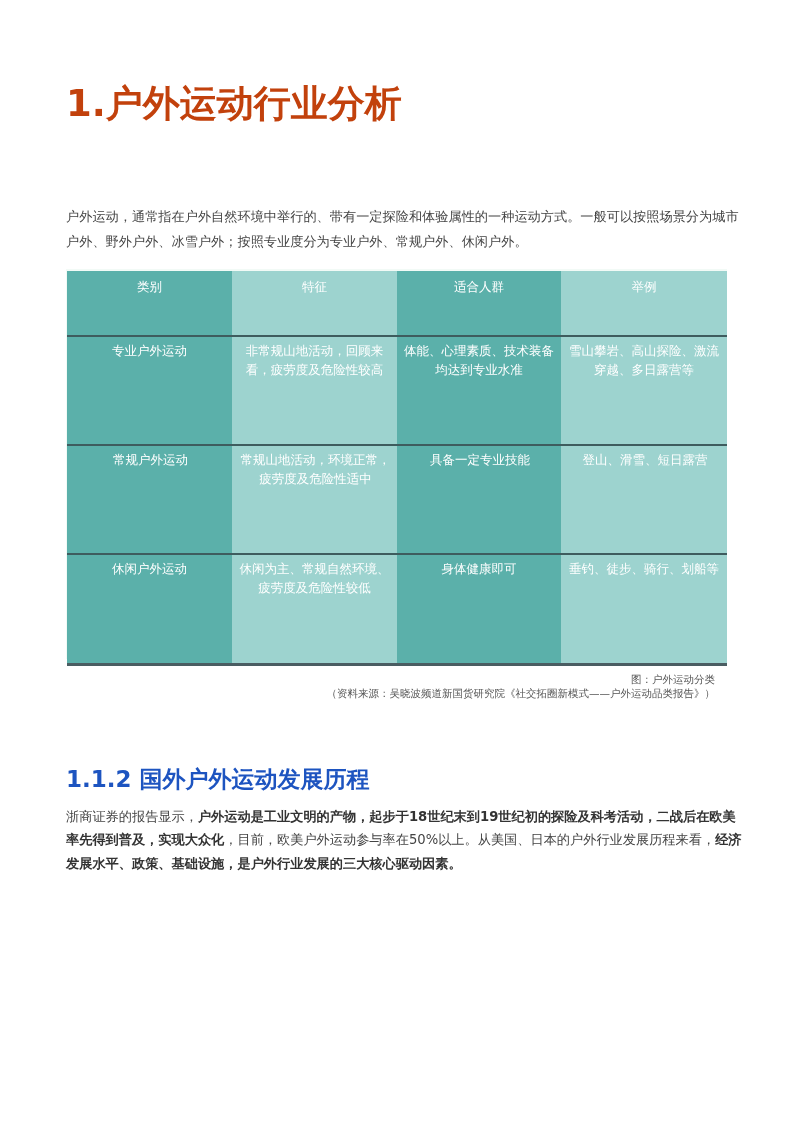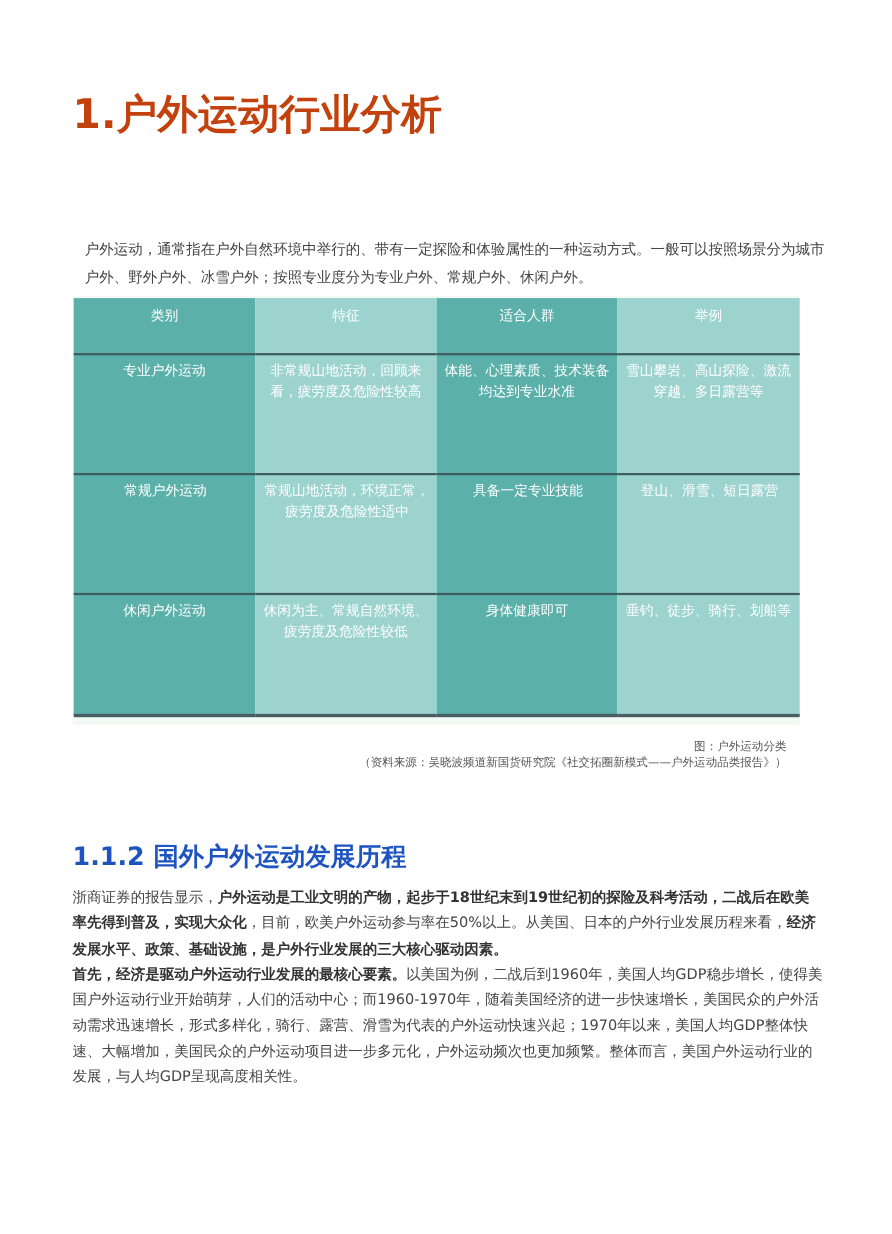--- a/index.html
+++ b/index.html
@@ -1,32 +1,32 @@
 <!DOCTYPE html>
 <html><head>
 <meta charset="utf-8">
 <style>
   html, body { margin:0; padding:0; background:#ffffff; }
   body { width:811px; height:1122px; position:relative; overflow:hidden;
          font-family:"DejaVu Sans","Liberation Sans",sans-serif; color:#3a3a3a; }
   .title { position:absolute; left:66px; top:80px; font-size:37px; font-weight:bold;
            color:#c2410c; letter-spacing:0px; line-height:48px; margin:0; }
   .intro { position:absolute; left:66px; top:204px; width:680px; font-size:13.2px;
-           line-height:25px; color:#444; margin:11px; }
+           line-height:25px; color:#444; margin:0; }
   .table-wrap { position:absolute; left:66px; top:269px; width:661px; height:390px;
                 background:#f2faf6; }
   table.cls { position:absolute; left:1px; top:2px; width:660px; border-collapse:collapse;
               table-layout:fixed; }
   table.cls td, table.cls th { padding:0; vertical-align:top; text-align:center;
                 color:#ffffff; font-size:12.5px; line-height:19px; font-weight:normal; }
   table.cls col.c1 { width:165px; } table.cls col.c2 { width:165px; }
   table.cls col.c3 { width:164px; } table.cls col.c4 { width:166px; }
   .dark { background:#5bb0aa; }
   .light { background:#9dd3cf; }
-  tr.hdr th { height:51px; padding-top:6px; box-sizing:border-box; }
+  tr.hdr th { height:65px; padding-top:6px; box-sizing:border-box; }
   tr.row td { border-top:2px solid #3e5c5e; box-sizing:border-box; padding:4px 6px 0 6px; }
   tr.r1 td { height:109px; } tr.r2 td { height:109px;padding-left:8px; } tr.r3 td { height:110px; }
   tr.last td { border-bottom:3px solid #4a5d62; }
   .caption { position:absolute; left:0; width:715px; text-align:right; font-size:10.5px;
              line-height:14px; color:#555; }
   .cap1 { top:672px; } .cap2 { top:686px; }
   .h2 { position:absolute; left:66px; top:765px; font-size:23px; font-weight:bold;
         color:#1d54c0; margin:0; line-height:28px; }
   .body { position:absolute; left:66px; top:805px; width:682px; font-size:13.2px;
           line-height:23.3px; color:#444; margin:0; }
@@ -77,14 +77,13 @@
     </table>
 </div>
 
 <div class="caption cap1">图：户外运动分类</div>
 <div class="caption cap2">（资料来源：吴晓波频道新国货研究院《社交拓圈新模式——户外运动品类报告》）</div>
 
 <h2 class="h2">1.1.2 国外户外运动发展历程</h2>
 
 <div class="body">
   <p><span>浙商证券的报告显示，</span><b>户外运动是工业文明的产物，起步于18世纪末到19世纪初的探险及科考活动，二战后在欧美率先得到普及，实现大众化</b><span>，目前，欧美户外运动参与率在50%以上。从美国、日本的户外行业发展历程来看，</span><b>经济发展水平、政策、基础设施，是户外行业发展的三大核心驱动因素。</b></p>
-  <p><b>首先，经济是驱动户外运动行业发展的最核心要素。</b><span>以美国为例，二战后到1960年，美国人均GDP稳步增长，使得美国户外运动行业开始萌芽，人们的活动中心；而1960-1970年，随着美国经济的进一步快速增长，美国民众的户外活动需求迅速增长，形式多样化，骑行、露营、滑雪为代表的户外运动快速兴起；1970年以来，美国人均GDP整体快速、大幅增加，美国民众的户外运动项目进一步多元化，户外运动频次也更加频繁。整体而言，美国户外运动行业的发展，与人均GDP呈现高度相关性。</span></p>
 </div>
 
 </body></html>

